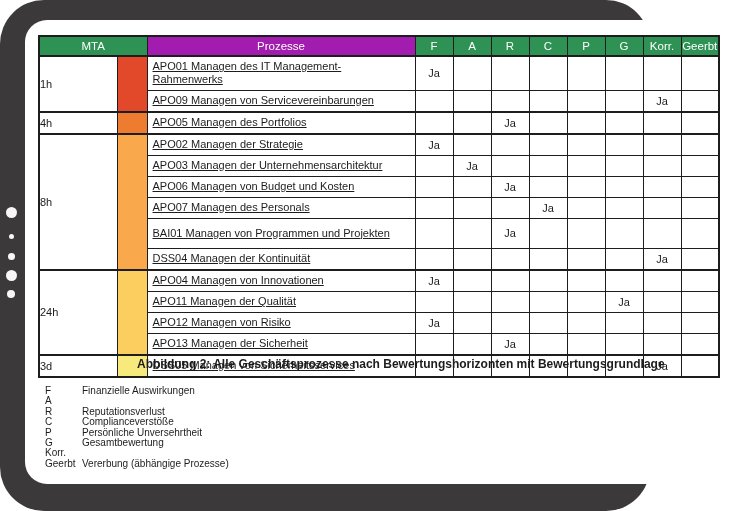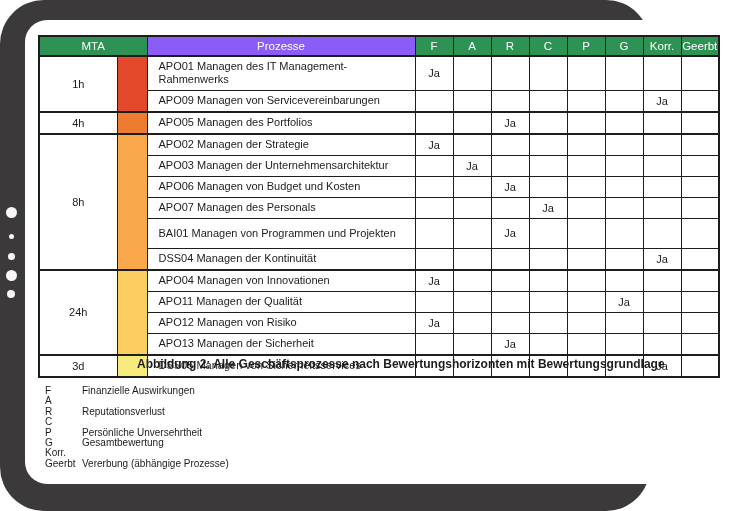--- a/index.html
+++ b/index.html
@@ -30,23 +30,23 @@
   .process-table col.c-proc{width:268px;}
   .process-table col.c-crit{width:38px;}
   .process-table th,.process-table td{
     border:1px solid #1d1d1d;vertical-align:middle;
     padding:0;overflow:hidden;
   }
   .process-table thead th{
     height:18px;font-weight:normal;text-align:center;font-size:11.5px;
   }
   .process-table td{height:18px;}
-  td.mta-cell{text-align:center;}
+  td.mta-cell{}
   td.color-cell{padding:0;}
-  td.proc{padding:1px 4px 1px 11px;line-height:13px;}
+  td.proc{padding:1px 4px 1px 5px;line-height:13px;text-decoration:underline;}
   td.mark{text-align:center;}
   tr.group-start td{border-top:2px solid #1d1d1d;}
   
   .caption{
     position:absolute;left:112px;top:337px;width:480px;
     font-size:12px;font-weight:bold;color:#1c1c1c;white-space:nowrap;
   }
   .legend{position:absolute;left:20px;top:366px;font-size:10px;color:#1c1c1c;}
   .legend-row{display:flex;line-height:10.4px;height:10.4px;}
   .legend-abbr{width:37px;flex:0 0 37px;}
@@ -74,21 +74,21 @@
           <col class="c-crit">
           <col class="c-crit">
         <col class="c-crit">
           <col class="c-crit">
           <col class="c-crit">
           <col class="c-crit">
       </colgroup>
       <thead>
         <tr>
           <th colspan="2" style="background: rgb(46, 146, 84); color: rgb(255, 255, 255);">MTA</th>
-          <th style="background: #8b5cf6; color: rgb(255, 255, 255); margin-top: 25px;">Prozesse</th>
+          <th style="background: #a21caf; color: rgb(255, 255, 255); margin-top: 25px;">Prozesse</th>
         <th style="background: rgb(46, 146, 84); color: rgb(255, 255, 255);">F</th>
             <th style="background: rgb(46, 146, 84); color: rgb(255, 255, 255);">A</th>
             <th style="background: rgb(46, 146, 84); color: rgb(255, 255, 255);">R</th>
             <th style="background: rgb(46, 146, 84); color: rgb(255, 255, 255);">C</th>
             <th style="background: rgb(46, 146, 84); color: rgb(255, 255, 255);">P</th>
             <th style="background: rgb(46, 146, 84); color: rgb(255, 255, 255);">G</th>
             <th style="background: rgb(46, 146, 84); color: rgb(255, 255, 255);">Korr.</th>
             <th style="background: rgb(46, 146, 84); color: rgb(255, 255, 255);">Geerbt</th>
           </tr>
       </thead>
@@ -269,20 +269,21 @@
         </div>
         <div class="legend-row">
           <span class="legend-abbr">A</span>
         </div>
         <div class="legend-row">
           <span class="legend-abbr">R</span>
           <span class="legend-desc">Reputationsverlust</span>
         </div>
         <div class="legend-row">
           <span class="legend-abbr">C</span>
+          <span class="legend-desc">Complianceverstöße</span>
         </div>
         <div class="legend-row">
           <span class="legend-abbr">P</span>
           <span class="legend-desc">Persönliche Unversehrtheit</span>
         </div>
         <div class="legend-row">
           <span class="legend-abbr">G</span>
           <span class="legend-desc">Gesamtbewertung</span>
         </div>
         <div class="legend-row">

